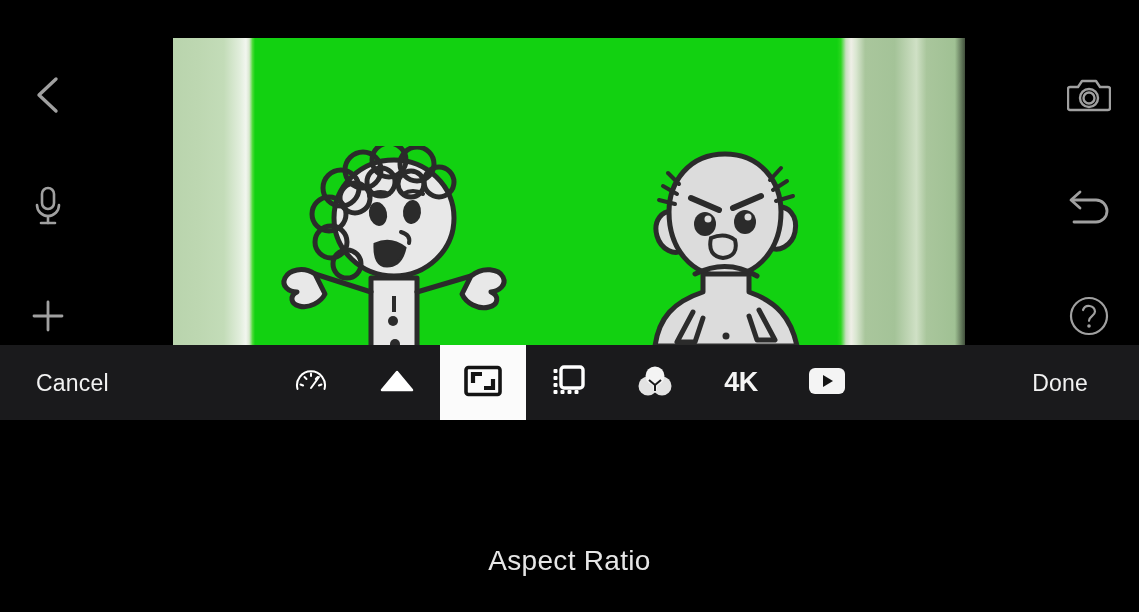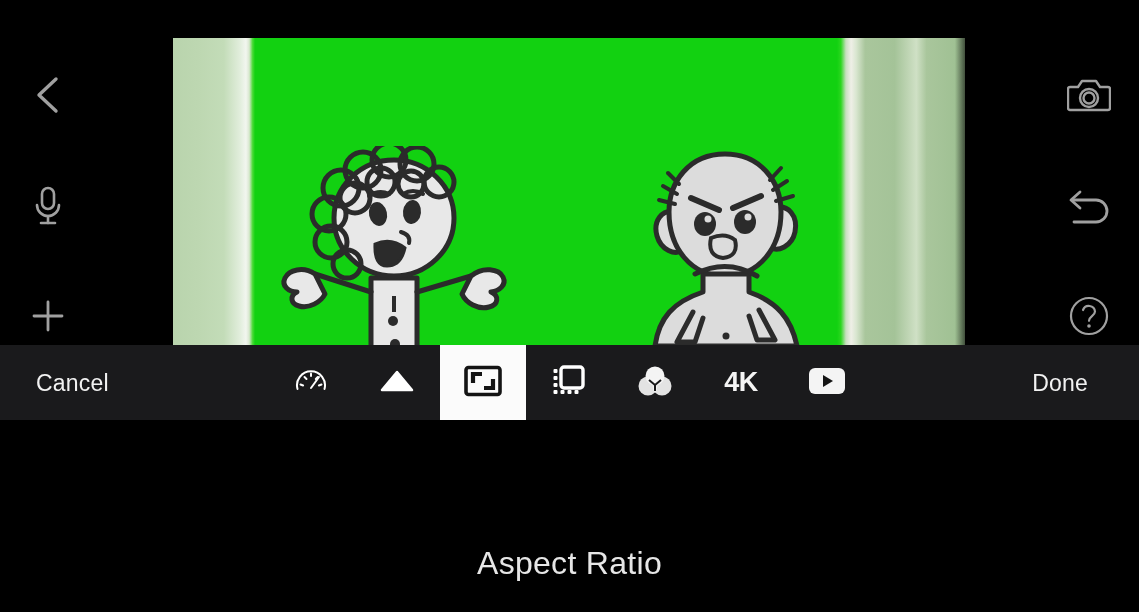--- a/index.html
+++ b/index.html
@@ -111,21 +111,21 @@
   .ratios {
     position:absolute; left:0; top:420px;
     width:1139px; height:112px;
   }
 
   
   .footer-label {
     position:absolute; left:0; top:545px;
     width:1139px; text-align:center;
     color:#e6e6e6;
-    font-size:32px;
+    font-size:28px;
     letter-spacing:.3px;
   }
   .bottom-fill {
     position:absolute; left:0; top:420px; width:1139px; height:192px;
     background:#161618; z-index:-1;
   }
 </style>
 </head>
 <body>
 

